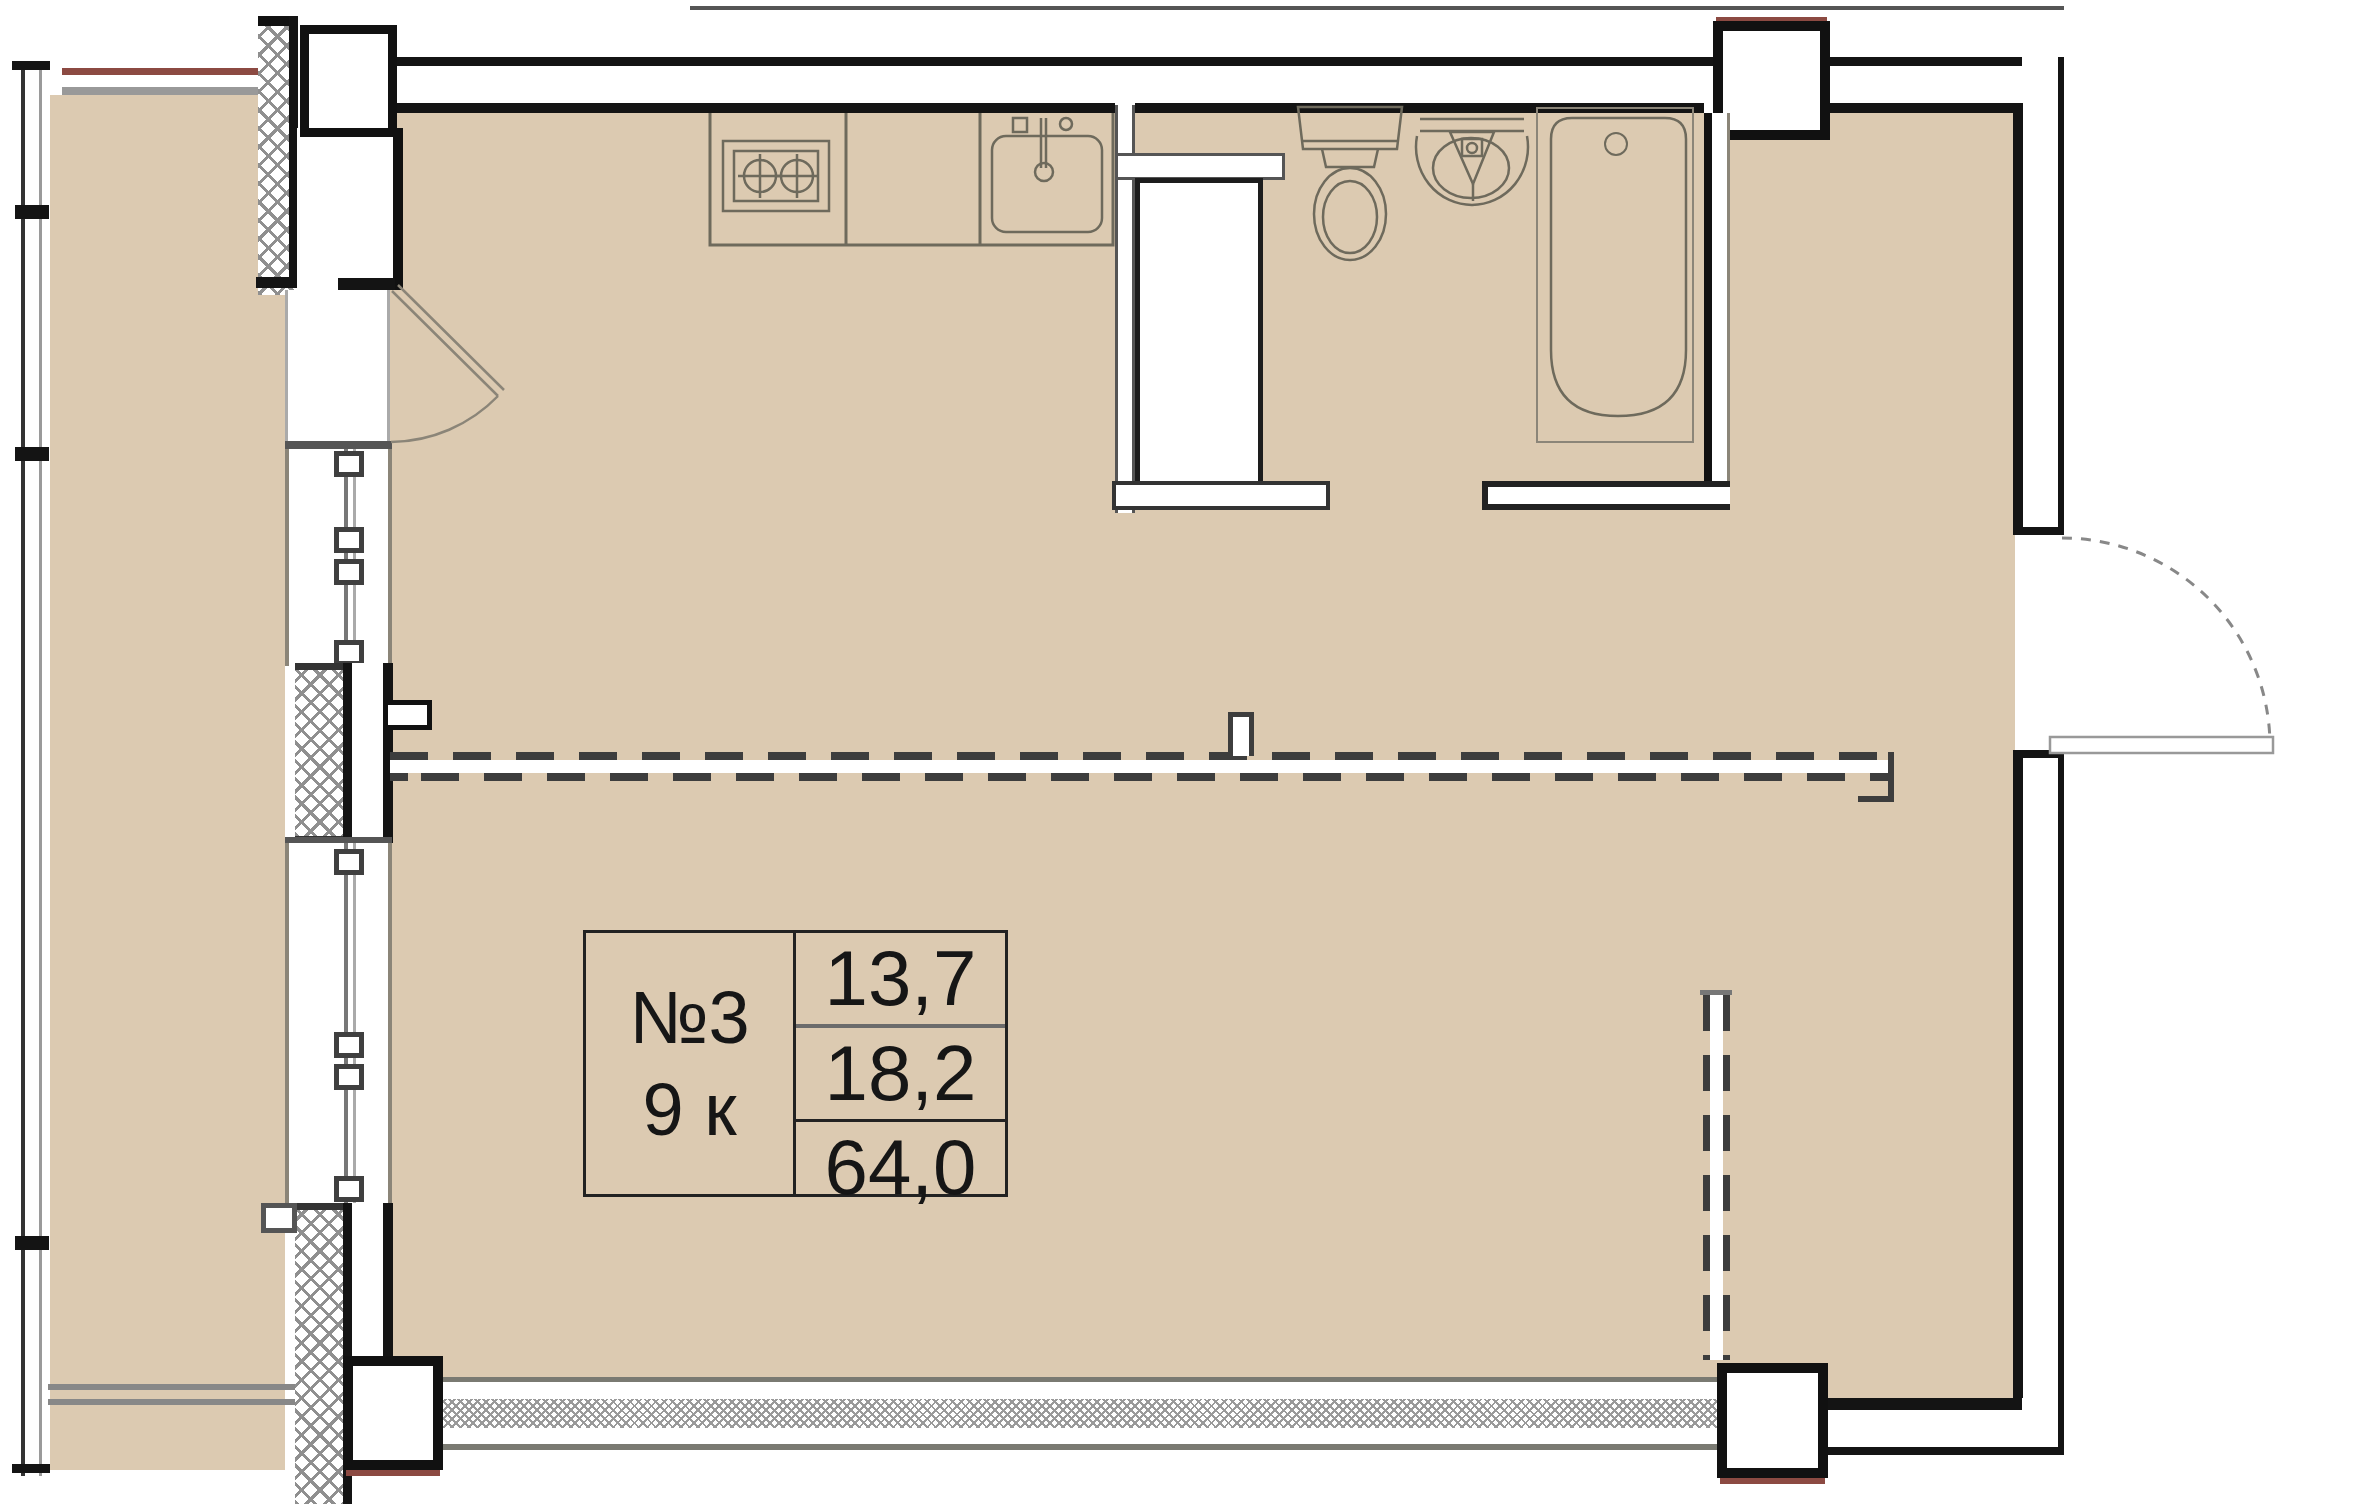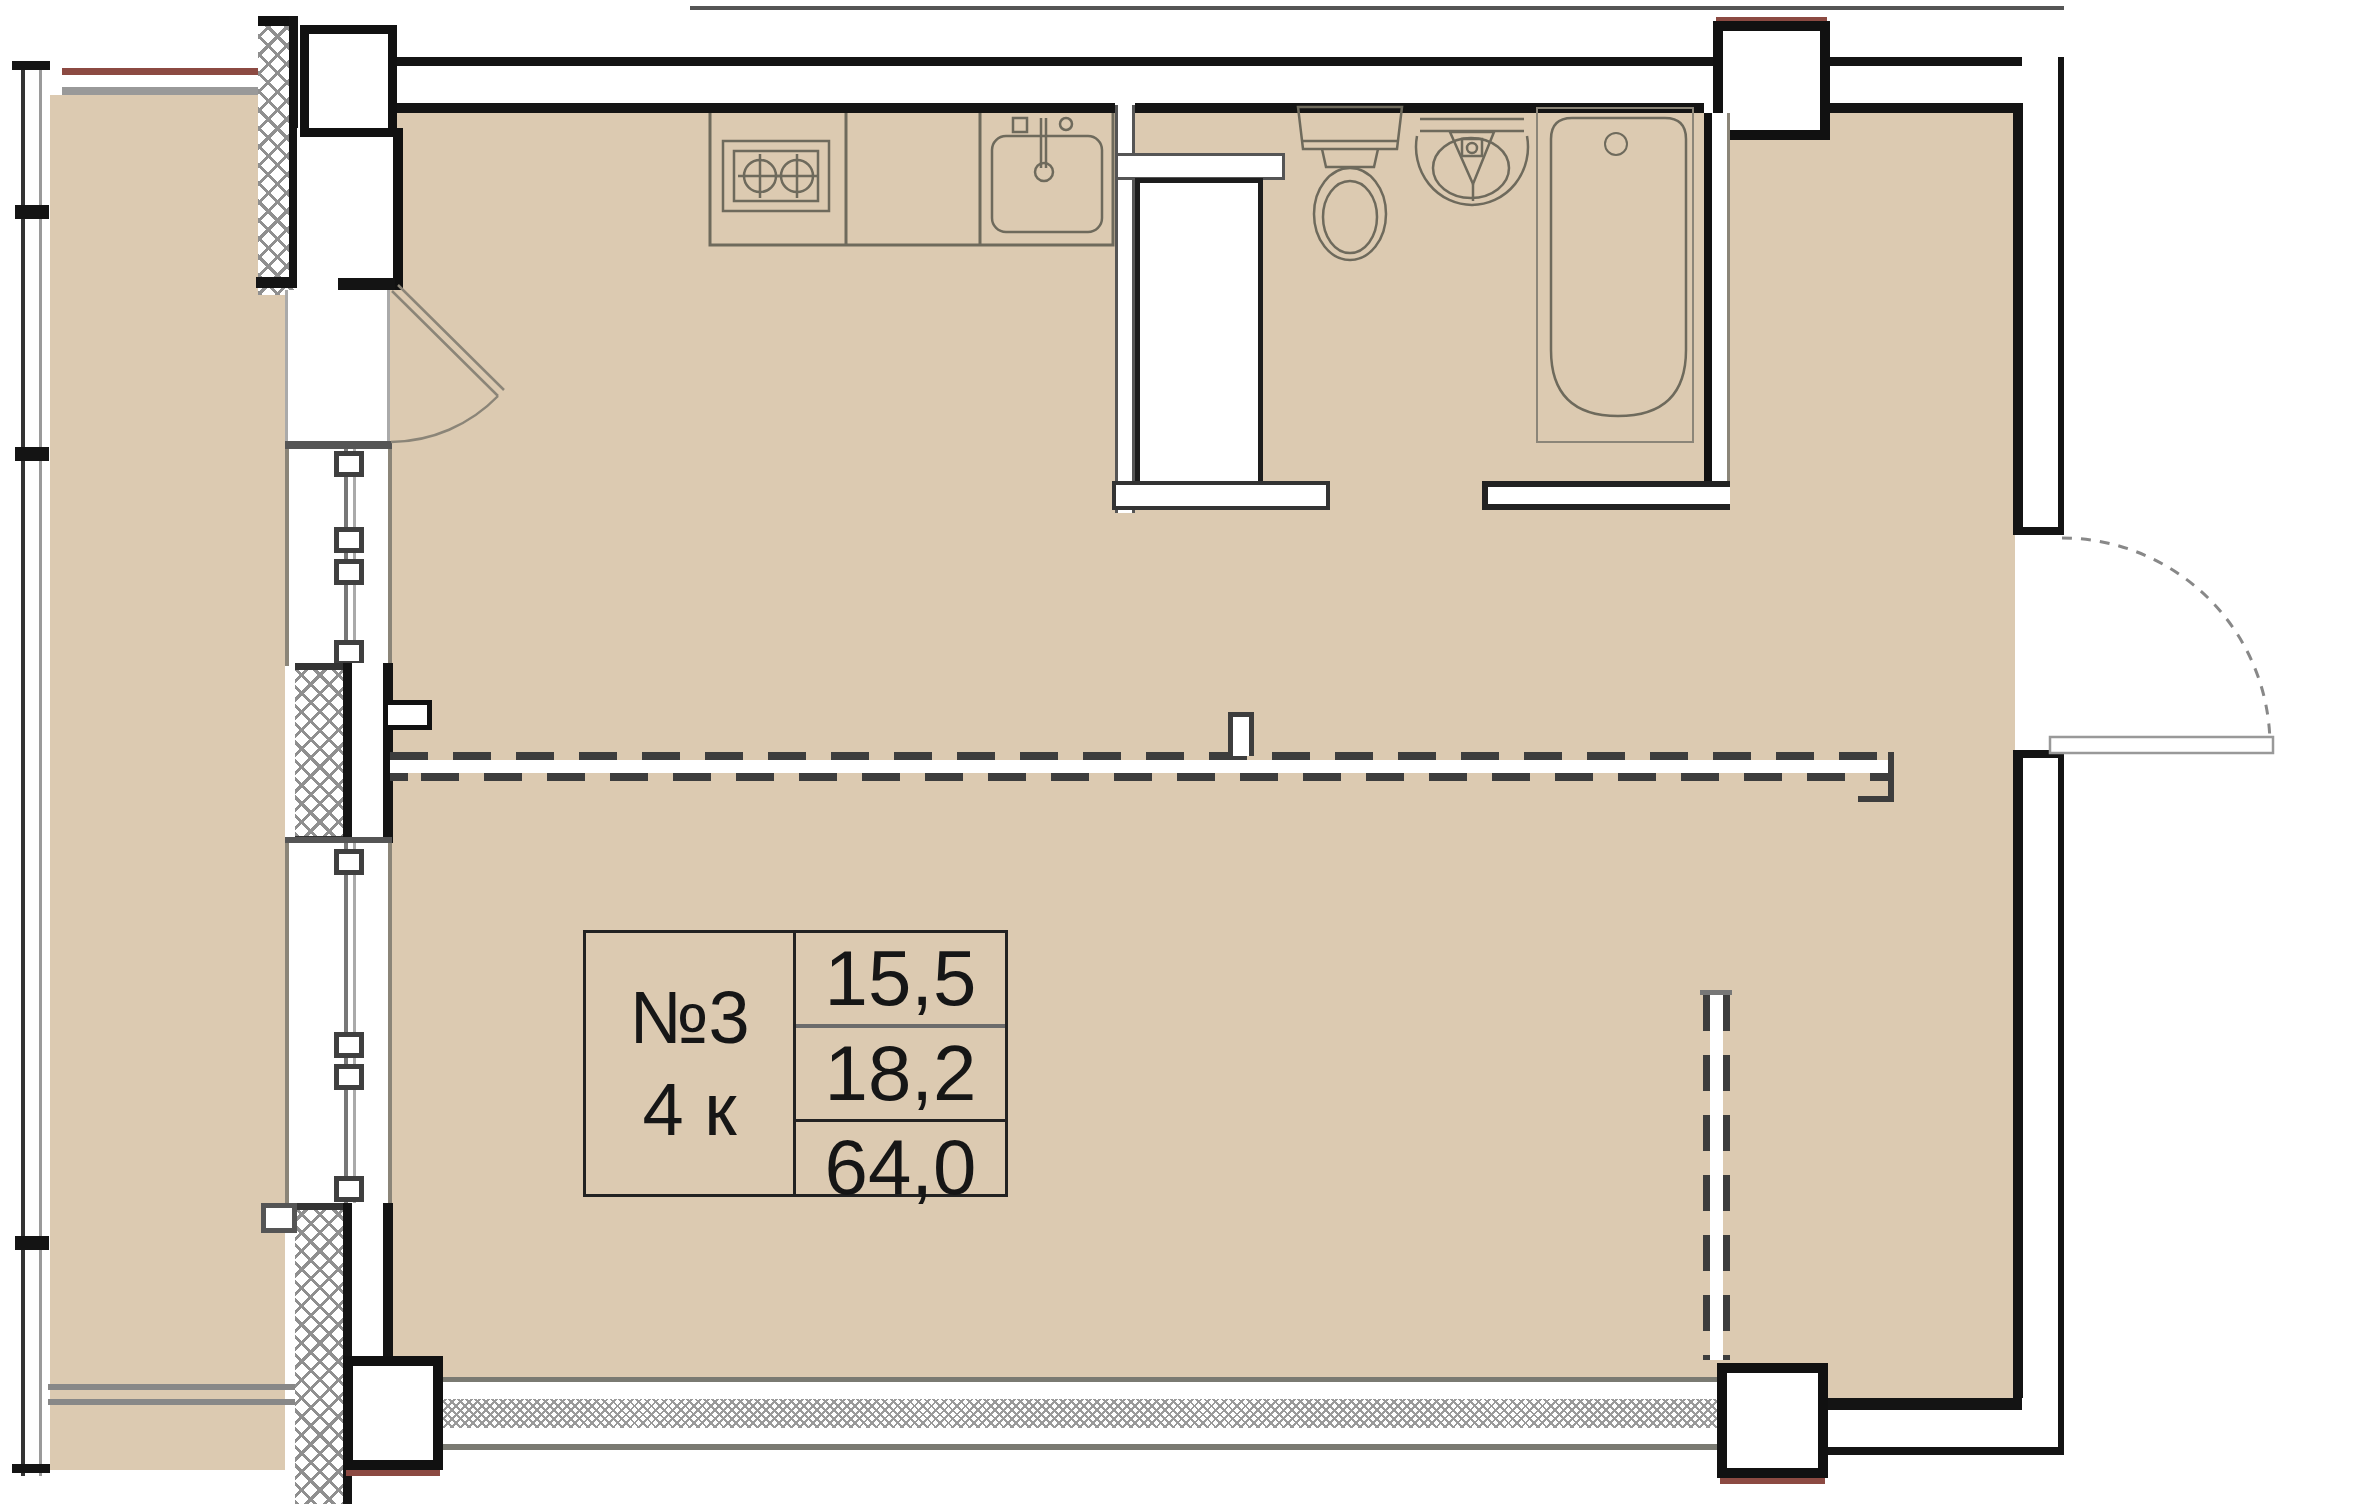--- a/index.html
+++ b/index.html
@@ -194,22 +194,22 @@
 
     <g>
       <path d="M2062,538 A208,208 0 0 1 2270,746" stroke="#888" stroke-width="3" stroke-dasharray="10 9"></path>
       <rect x="2050" y="737" width="223" height="16" fill="#ffffff" stroke="#999" stroke-width="2.5"></rect>
     </g>
   </svg>
 
   <div id="unit-table" class="abs" style="left:583px;top:930px;width:425px;height:267px;">
     <div class="lcell">
       <span>№3</span>
-      <span>4 к</span>
+      <span>9 к</span>
     </div>
     <div class="rcol">
-      <div class="row row1">15,5</div>
+      <div class="row row1">13,7</div>
       <div class="row row2">18,2</div>
       <div class="row">64,0</div>
     </div>
   </div>
 
 </div>
 
 </body></html>

